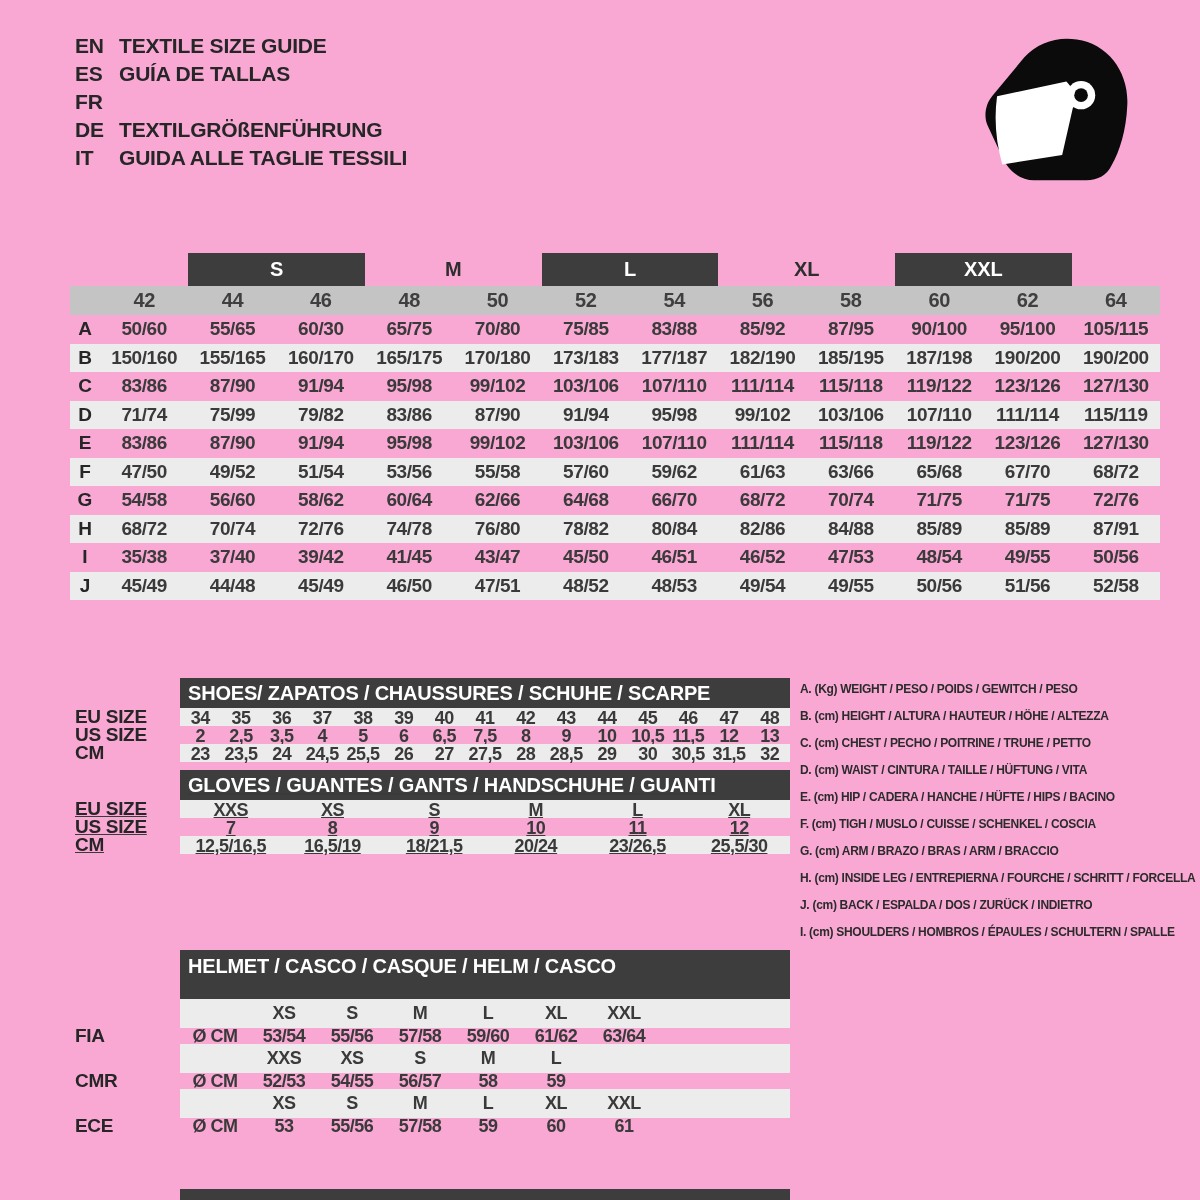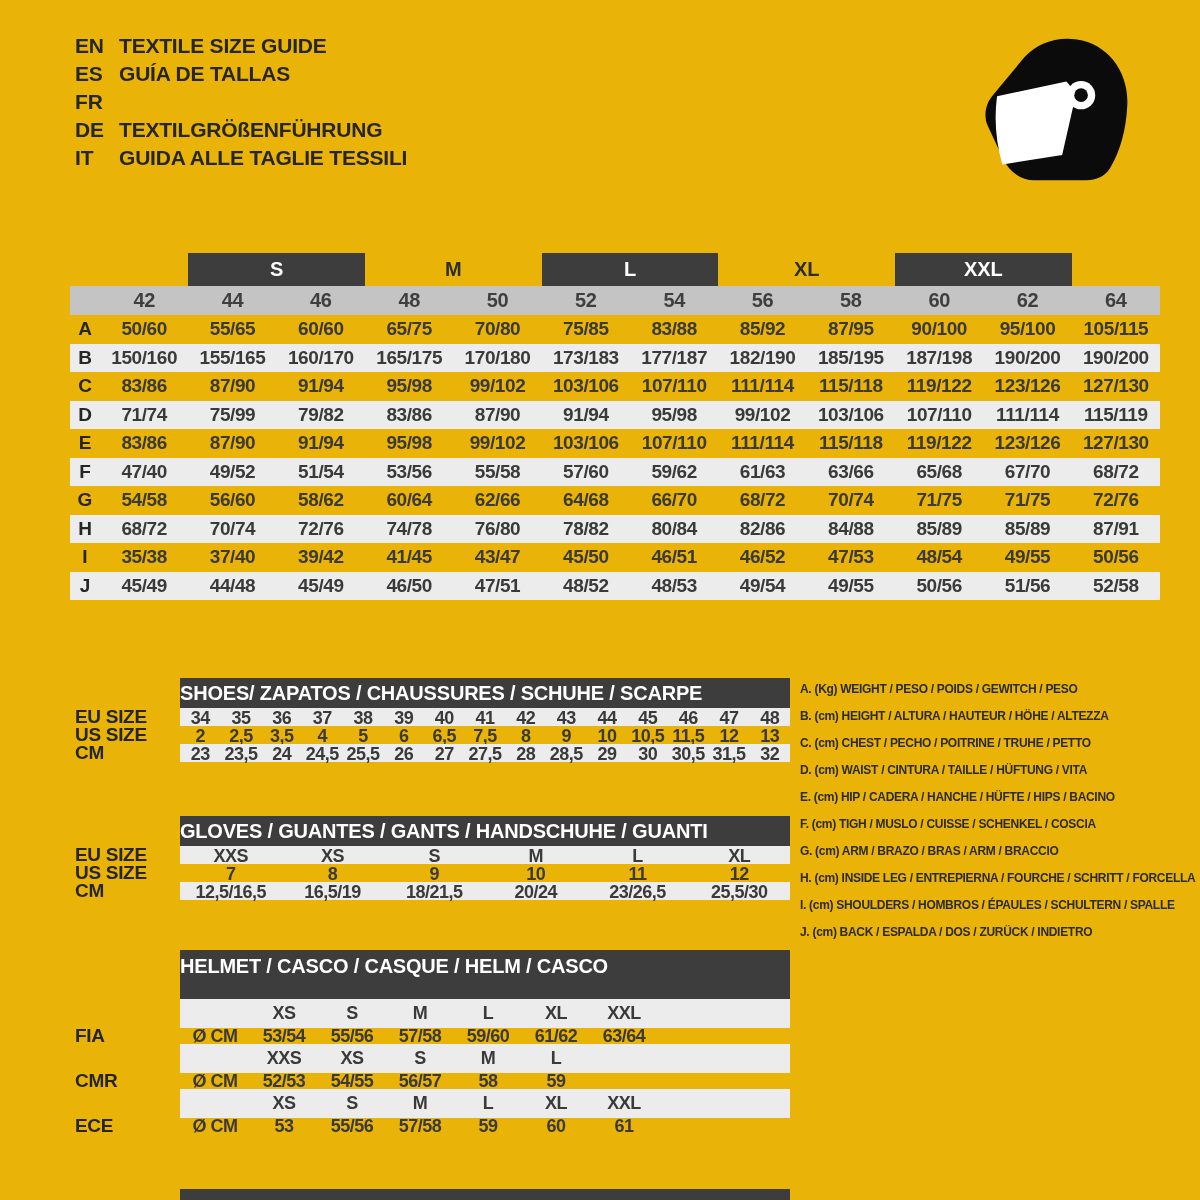--- a/index.html
+++ b/index.html
@@ -1,17 +1,17 @@
 <!DOCTYPE html>
 <html><head>
 <meta charset="utf-8">
 <style>
   html,body{margin:0;padding:0;background:#fff;}
   body{width:1200px;height:1200px;position:relative;font-family:"Liberation Sans",sans-serif;color:#3a3a3a;}
-  .page{position:absolute;inset:0;background:#eab308;overflow:hidden;}
+  .page{position:absolute;inset:0;background:#f9a8d4;overflow:hidden;}
 
   
   .lang-block{position:absolute;left:75px;top:32px;}
   .lang-line{display:flex;font-weight:700;font-size:21px;line-height:28px;color:#262626;letter-spacing:-0.2px;}
   .lang-code{width:44px;flex:0 0 44px;}
 
   
   .helmet-svg{position:absolute;left:975px;top:28px;width:168px;height:170px;}
 
   
@@ -22,21 +22,21 @@
   .gplain{color:#2e2e2e;text-align:center;font-weight:700;font-size:20px;line-height:33px;height:33px;}
   .band{height:29px;background:#c4c4c4;}
   .band .mcell{font-size:20px;color:#3f3f3f;}
   .mrow{height:28.5px;}
   .stripe-bg{background:#ececec;}
   .mcell{text-align:center;font-weight:700;font-size:19px;letter-spacing:-0.4px;white-space:nowrap;}
   .mlabel{text-align:center;font-weight:700;font-size:19px;color:#262626;}
 
   
   .section{position:absolute;left:70px;width:720px;}
-  .secbar{margin-left:110px;width:610px;height:30px;background:#3d3d3d;color:#fff;font-weight:700;font-size:20px;line-height:30px;box-sizing:border-box;letter-spacing:-0.2px;white-space:nowrap;}
+  .secbar{margin-left:110px;width:610px;height:30px;background:#3d3d3d;color:#fff;font-weight:700;font-size:20px;line-height:30px;padding-left:8px;box-sizing:border-box;letter-spacing:-0.2px;white-space:nowrap;}
   .srow{display:flex;height:18px;align-items:stretch;}
   .srow-label{width:110px;flex:0 0 110px;font-weight:700;font-size:19px;color:#262626;display:flex;align-items:center;padding-left:5px;box-sizing:border-box;letter-spacing:-0.3px;}
   .srow-vals{width:610px;display:grid;align-items:center;}
   .cols15{grid-template-columns:repeat(15,1fr);}
   .cols6{grid-template-columns:repeat(6,1fr);}
   .hcols{grid-template-columns:70px repeat(6,68px) 1fr;}
   .scell{text-align:center;font-weight:700;font-size:18px;letter-spacing:-0.5px;white-space:nowrap;}
   .hsizes{margin-left:110px;width:610px;height:29px;display:grid;align-items:center;}
   .hrow{height:16px;align-items:center;}
 
@@ -102,21 +102,21 @@
         <div class="mcell">58</div>
         <div class="mcell">60</div>
         <div class="mcell">62</div>
         <div class="mcell">64</div>
       </div>
     <div>
         <div class="mrow grid13">
           <div class="mlabel">A</div>
           <div class="mcell">50/60</div>
           <div class="mcell">55/65</div>
-          <div class="mcell">60/60</div>
+          <div class="mcell">60/30</div>
           <div class="mcell">65/75</div>
           <div class="mcell">70/80</div>
           <div class="mcell">75/85</div>
           <div class="mcell">83/88</div>
           <div class="mcell">85/92</div>
           <div class="mcell">87/95</div>
           <div class="mcell">90/100</div>
           <div class="mcell">95/100</div>
           <div class="mcell">105/115</div>
         </div>
@@ -175,21 +175,21 @@
           <div class="mcell">103/106</div>
           <div class="mcell">107/110</div>
           <div class="mcell">111/114</div>
           <div class="mcell">115/118</div>
           <div class="mcell">119/122</div>
           <div class="mcell">123/126</div>
           <div class="mcell">127/130</div>
         </div>
         <div class="mrow grid13 stripe-bg">
           <div class="mlabel">F</div>
-          <div class="mcell">47/40</div>
+          <div class="mcell">47/50</div>
           <div class="mcell">49/52</div>
           <div class="mcell">51/54</div>
           <div class="mcell">53/56</div>
           <div class="mcell">55/58</div>
           <div class="mcell">57/60</div>
           <div class="mcell">59/62</div>
           <div class="mcell">61/63</div>
           <div class="mcell">63/66</div>
           <div class="mcell">65/68</div>
           <div class="mcell">67/70</div>
@@ -317,21 +317,21 @@
             <div class="scell">29</div>
             <div class="scell">30</div>
             <div class="scell">30,5</div>
             <div class="scell">31,5</div>
             <div class="scell">32</div>
           </div>
         </div>
       </div>
   </div>
 
-  <div class="section" style="top:816px;">
+  <div class="section" style="top:770px;text-decoration:underline;">
     <div class="secbar">GLOVES / GUANTES / GANTS / HANDSCHUHE / GUANTI</div>
     <div>
         <div class="srow">
           <div class="srow-label">EU SIZE</div>
           <div class="srow-vals cols6 stripe-bg">
             <div class="scell">XXS</div>
             <div class="scell">XS</div>
             <div class="scell">S</div>
             <div class="scell">M</div>
             <div class="scell">L</div>
@@ -434,19 +434,19 @@
 
   <div class="legend">
       <div class="legend-item">A. (Kg) WEIGHT / PESO / POIDS / GEWITCH / PESO</div>
       <div class="legend-item">B. (cm) HEIGHT / ALTURA / HAUTEUR / HÖHE / ALTEZZA</div>
       <div class="legend-item">C. (cm) CHEST / PECHO / POITRINE / TRUHE / PETTO</div>
       <div class="legend-item">D. (cm) WAIST / CINTURA / TAILLE / HÜFTUNG / VITA</div>
       <div class="legend-item">E. (cm) HIP / CADERA / HANCHE / HÜFTE / HIPS / BACINO</div>
       <div class="legend-item">F. (cm) TIGH / MUSLO / CUISSE / SCHENKEL / COSCIA</div>
       <div class="legend-item">G. (cm) ARM / BRAZO / BRAS / ARM / BRACCIO</div>
       <div class="legend-item">H. (cm) INSIDE LEG / ENTREPIERNA / FOURCHE / SCHRITT / FORCELLA</div>
+      <div class="legend-item">J. (cm) BACK / ESPALDA / DOS / ZURÜCK / INDIETRO</div>
       <div class="legend-item">I. (cm) SHOULDERS / HOMBROS / ÉPAULES / SCHULTERN / SPALLE</div>
-      <div class="legend-item">J. (cm) BACK / ESPALDA / DOS / ZURÜCK / INDIETRO</div>
     </div>
 
   <div class="cutbar"></div>
 
 </div>
 
 </body></html>

